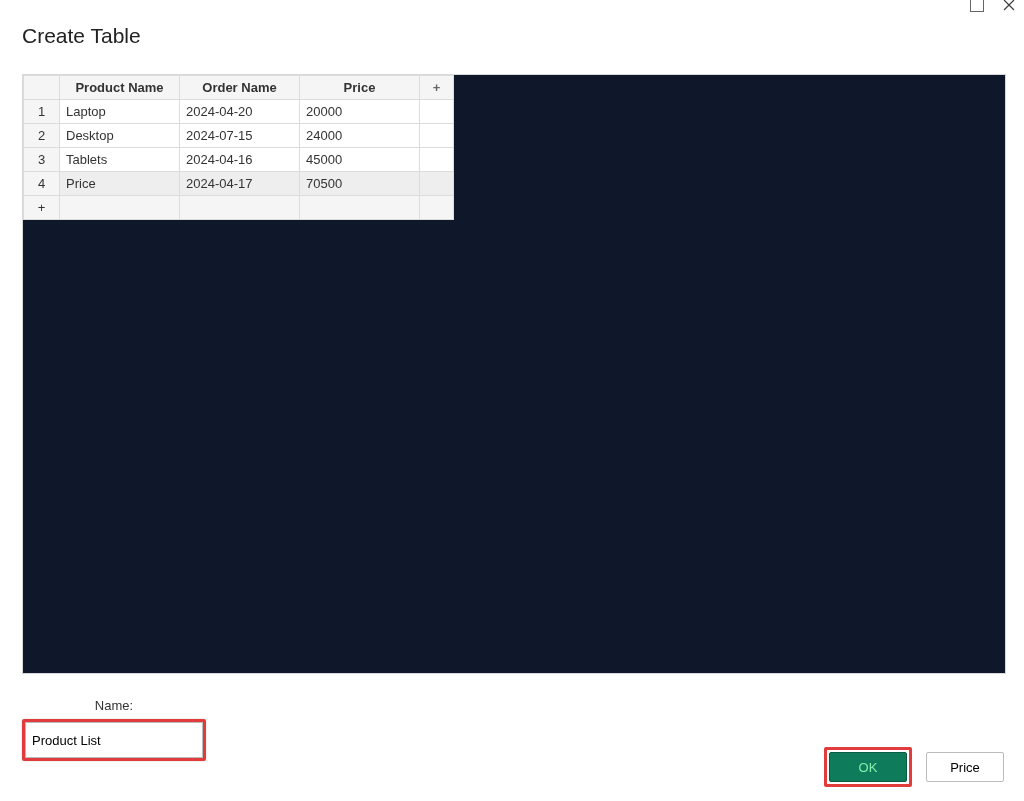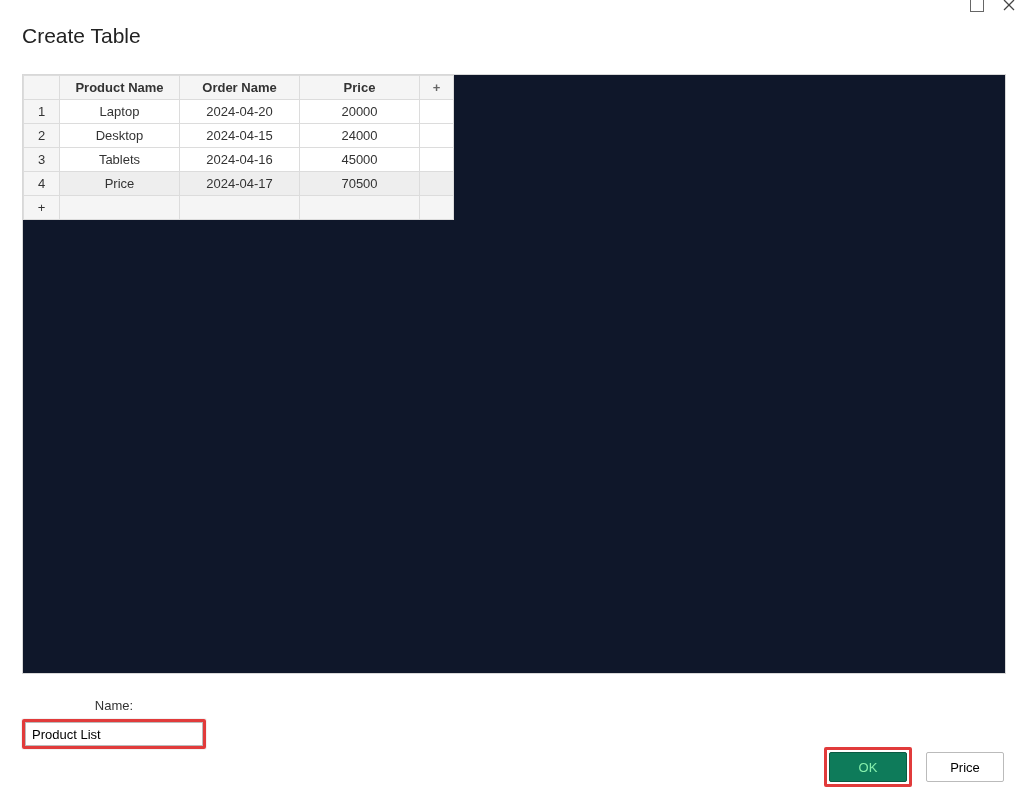--- a/index.html
+++ b/index.html
@@ -62,21 +62,21 @@
   }
   table.data-table {
     border-collapse: collapse;
     background: #fff;
     table-layout: fixed;
   }
   table.data-table th,
   table.data-table td {
     border: 1px solid #dcdcdc;
     padding: 4px 6px;
-    text-align: center;
+    text-align: left;
     height: 24px;
     font-weight: normal;
     background: #fff;
   }
   table.data-table th {
     background: #f5f5f5;
     font-weight: 600;
     text-align: center;
   }
   .rownum {
@@ -112,21 +112,21 @@
     border: 3px solid #e13b3b;
     border-radius: 2px;
     padding: 0;
     box-shadow: 0 0 0 1px rgba(0,0,0,0.05);
   }
   .name-input {
     border: 1px solid #bbb;
     padding: 4px 6px;
     font-size: 13px;
     width: 178px;
-    height: 24px;
+    height: 36px;
     outline: none;
   }
   .button-row {
     position: absolute;
     bottom: 14px;
     right: 20px;
     display: flex;
     align-items: center;
     gap: 14px;
   }
@@ -184,21 +184,21 @@
       <tr>
         <td class="rownum">1</td>
         <td>Laptop</td>
         <td>2024-04-20</td>
         <td>20000</td>
         <td class="col-plus"></td>
       </tr>
       <tr>
         <td class="rownum">2</td>
         <td>Desktop</td>
-        <td>2024-04-15</td>
+        <td>2024-07-15</td>
         <td>24000</td>
         <td class="col-plus"></td>
       </tr>
       <tr>
         <td class="rownum">3</td>
         <td>Tablets</td>
         <td>2024-04-16</td>
         <td>45000</td>
         <td class="col-plus"></td>
       </tr>

